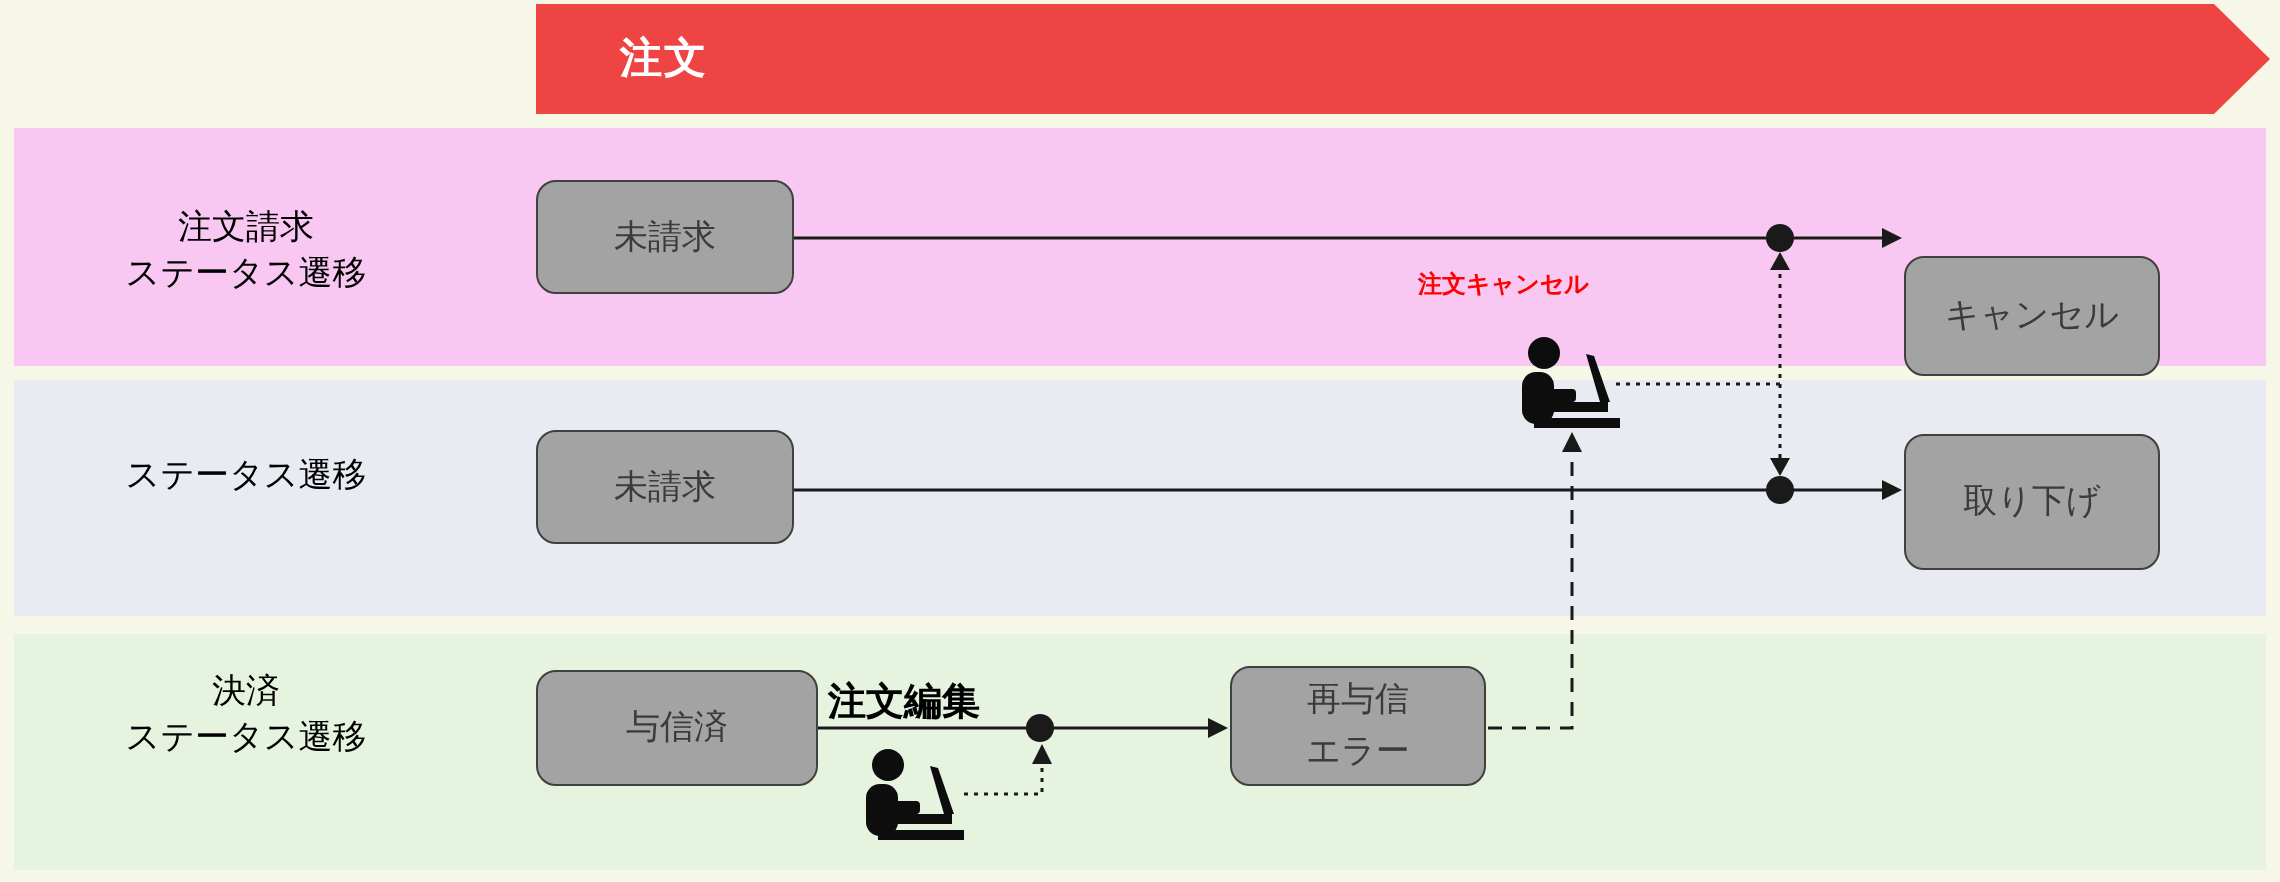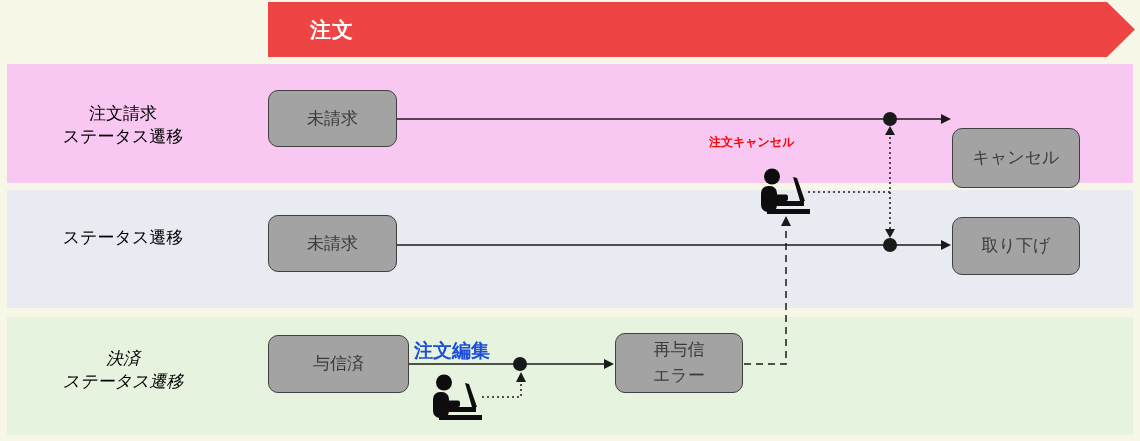--- a/index.html
+++ b/index.html
@@ -29,46 +29,46 @@
   .lane-1{top:64px;height:119px;background:#f9c8f2;}
   .lane-2{top:190px;height:118px;background:#e9ebf2;}
   .lane-3{top:317px;height:118px;background:#e6f3de;}
   
   .lane-label{
     position:absolute;left:8px;width:230px;text-align:center;
     font-size:17px;color:#000000;line-height:23px;
   }
   .lane-label-1{top:102px;}
   .lane-label-2{top:226px;}
-  .lane-label-3{top:347px;font-style:italic;}
+  .lane-label-3{top:334px;}
   
   .state-box{
     position:absolute;
     background:#a3a3a3;
     border:1.6px solid #404040;
     border-radius:10px;
     display:flex;flex-direction:column;align-items:center;justify-content:center;
     font-size:17px;color:#3b3b3b;line-height:26px;
     box-sizing:border-box;
     z-index:6;
   }
   .box-1{left:268px;top:90px;width:129px;height:57px;}
   .box-2{left:952px;top:90px;width:128px;height:60px;margin-top:38px;}
   .box-3{left:268px;top:215px;width:129px;height:57px;}
-  .box-4{left:952px;top:217px;width:128px;height:58px;}
+  .box-4{left:952px;top:217px;width:128px;height:68px;}
   .box-5{left:268px;top:335px;width:141px;height:58px;}
   .box-6{left:615px;top:333px;width:128px;height:60px;}
   
   .annot-cancel{
     position:absolute;left:709px;top:134px;
     color:#fe0202;font-size:12px;font-weight:bold;z-index:7;white-space:nowrap;
   }
   .annot-edit{
     position:absolute;left:414px;top:338px;
-    color:#1d4ed8;font-size:19px;font-weight:bold;z-index:7;white-space:nowrap;
+    color:#000000;font-size:19px;font-weight:bold;z-index:7;white-space:nowrap;
   }
   svg.overlay{position:absolute;left:0;top:0;z-index:5;pointer-events:none;}
 </style>
 </head>
 <body>
 
 <div id="stage">
 
   <div class="banner">
     <div class="banner-title">注文</div>

